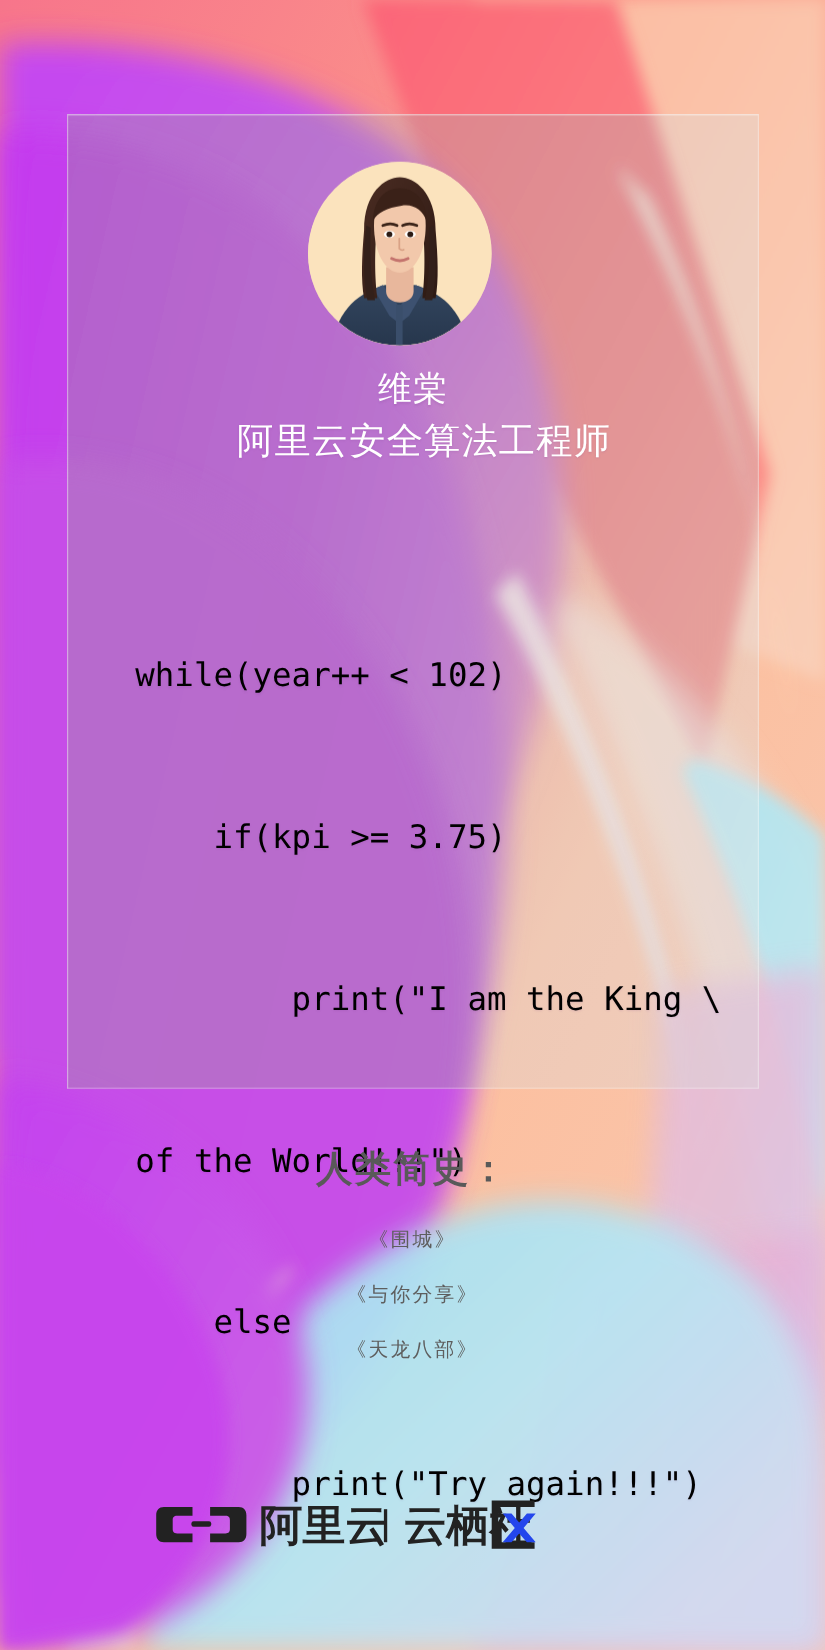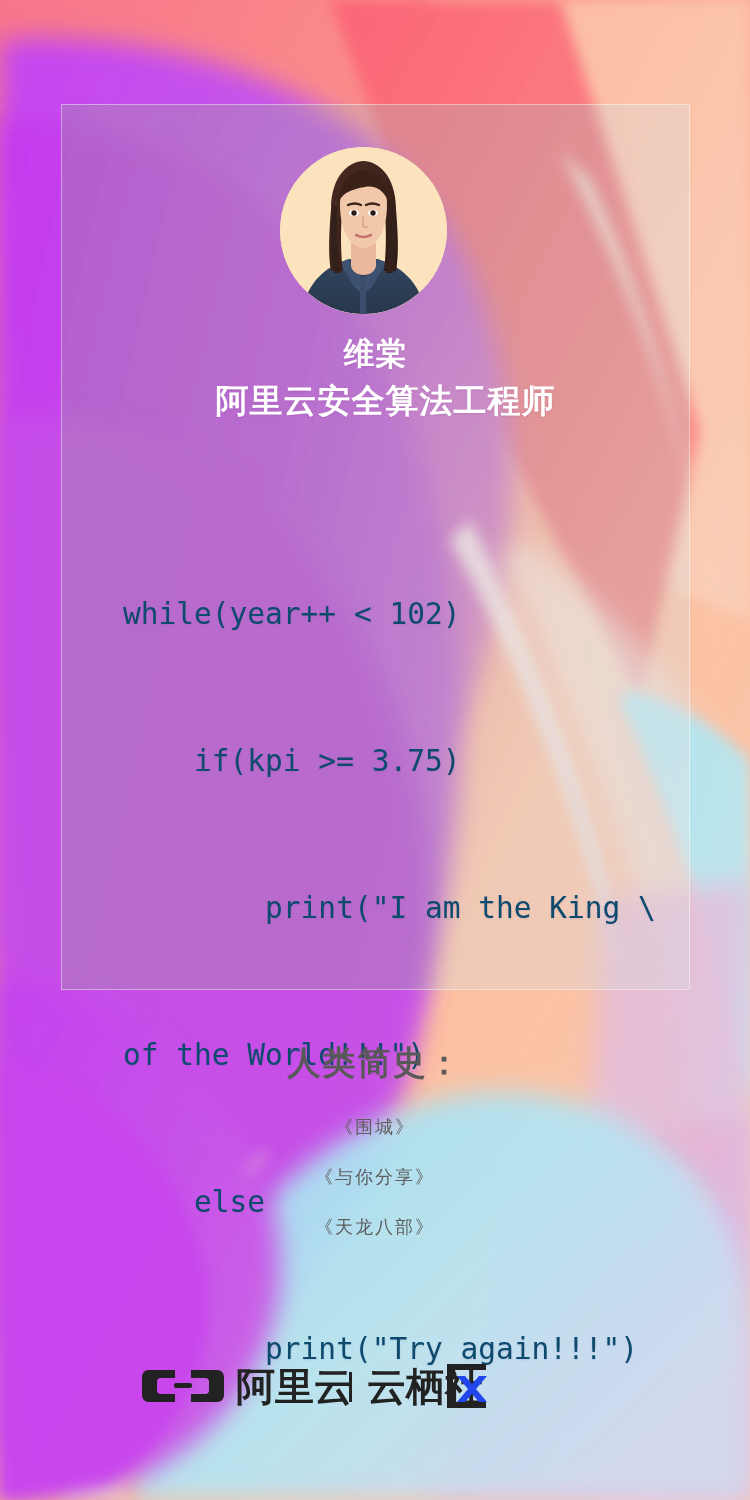--- a/index.html
+++ b/index.html
@@ -50,34 +50,34 @@
   #avatar-svg { display:block; width:167px; height:167px; }
 
   
   #identity {
     position:absolute;
     left:61px; top:332px;
     width:629px;
     text-align:center;
     z-index:7;
     color:#ffffff;
-    font-weight:bold;
+    font-weight:normal;
     letter-spacing:1px;
     text-shadow:0 1px 2px rgba(120,60,140,0.18);
   }
   #person-name { font-size:31px; line-height:44px; }
   #person-role { font-size:33px; line-height:50px;padding-left:20px; }
 
   
   #code-block {
     position:absolute;
     left:61px; top:492px;
     width:629px;
     z-index:7;
-    color:#0c4a6e;
+    color:#000000;
     font-family:"DejaVu Sans Mono","Liberation Mono",monospace;
     font-size:29.5px;
     line-height:49px;
     white-space:pre;
     padding-left:62px;
     text-shadow:0 1px 2px rgba(120,60,140,0.15);
   }
   .code-line { display:block; }
 
   

